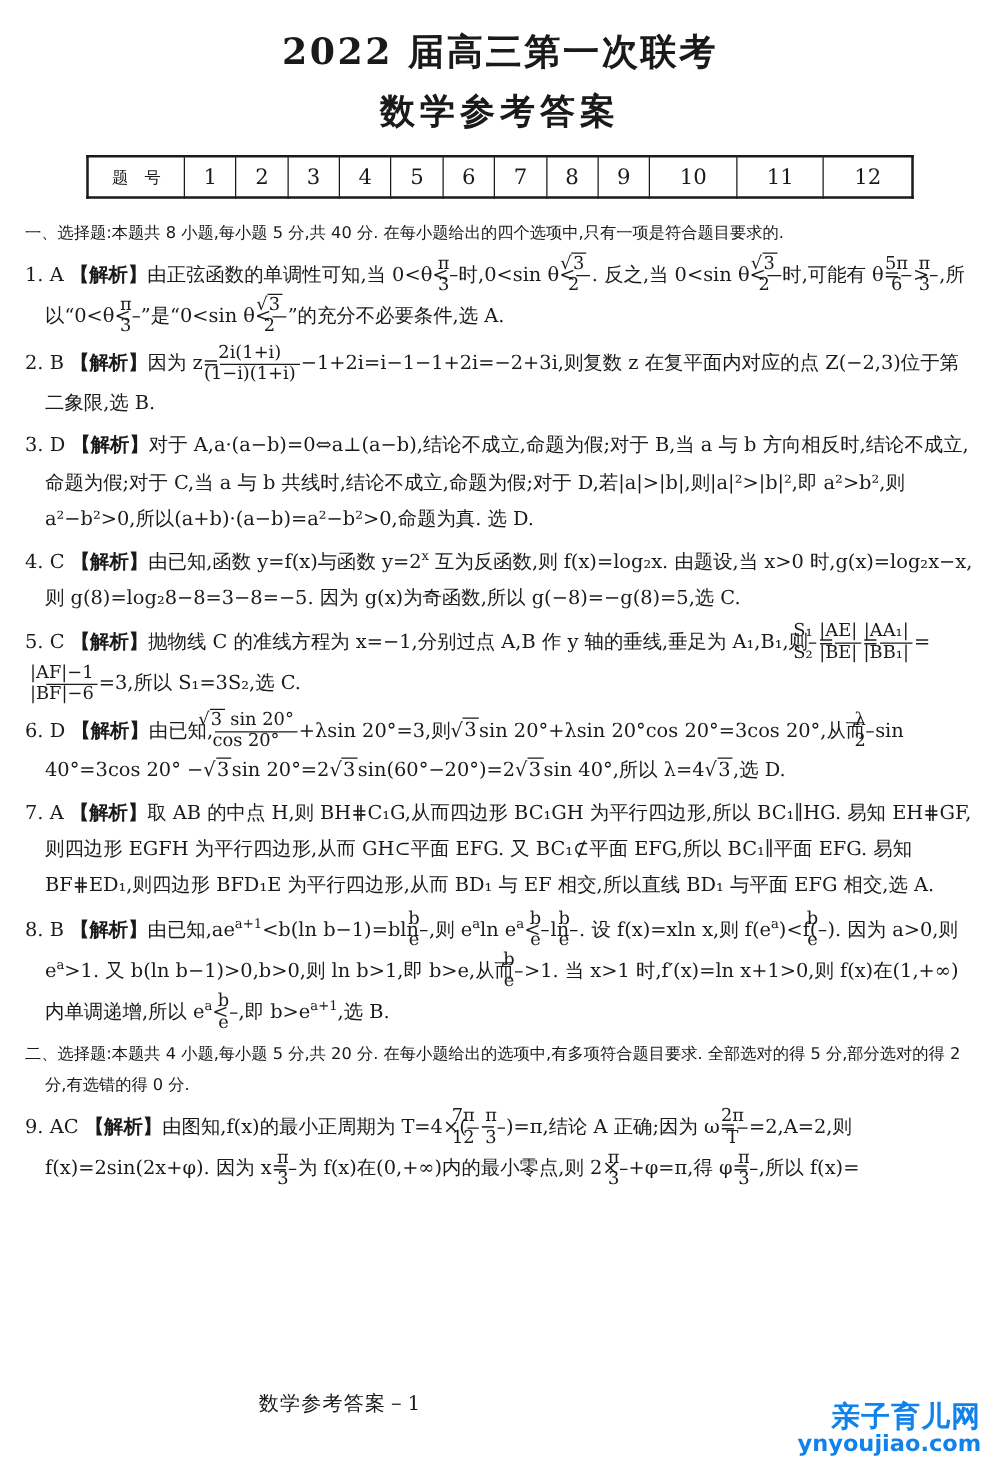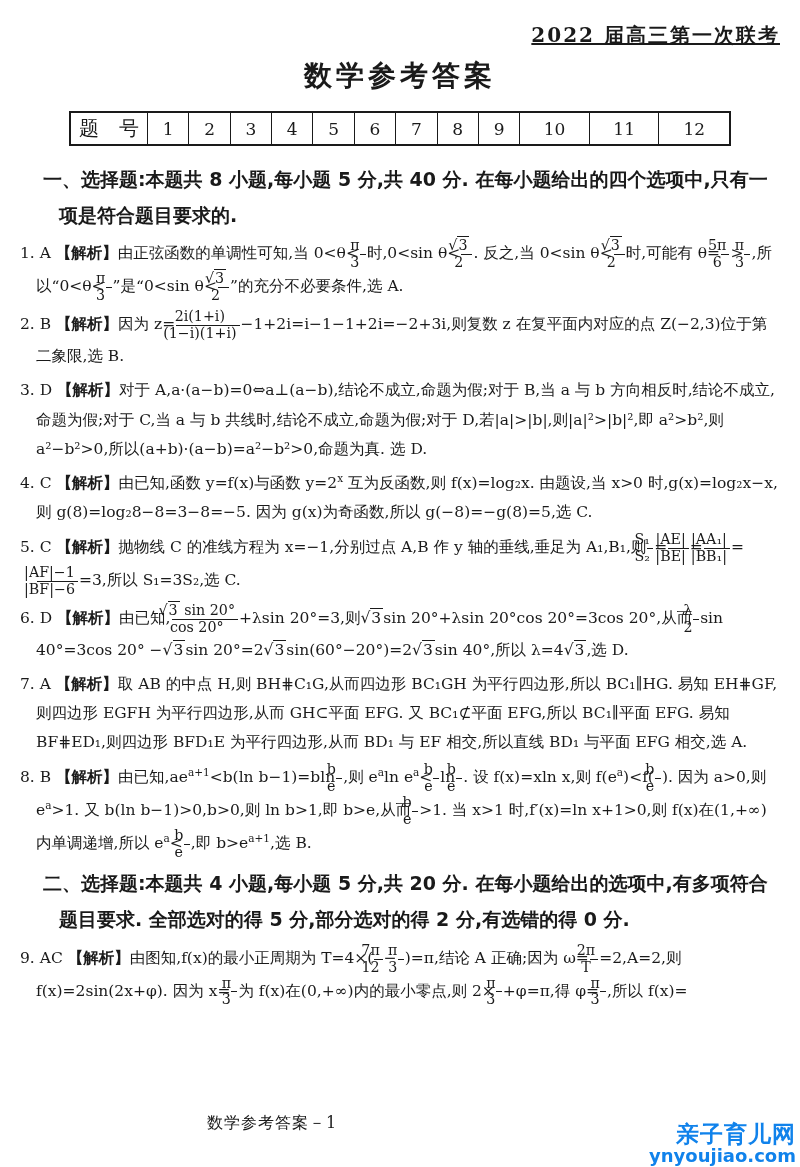--- a/index.html
+++ b/index.html
@@ -3,64 +3,63 @@
 <meta charset="utf-8">
 <style>
   html,body{margin:0;padding:0;}
   body{
     width:800px;height:1167px;position:relative;overflow:hidden;
     background:#ffffff;color:#1a1a1a;
     font-family:"DejaVu Serif","Liberation Serif",serif;
   }
   .sheet{padding:12px 20px 0 20px;}
   .doc-title{
-    text-align:right;font-size:20px;font-weight:bold;
-    margin:10px 0 8px 0;letter-spacing:2px;text-decoration:underline;
+    text-align:center;font-size:29px;font-weight:bold;
+    margin:10px 0 8px 0;letter-spacing:2px;
   }
   .doc-subtitle{
     text-align:center;font-size:28px;font-weight:bold;
     margin:0 0 16px 0;letter-spacing:4px;
   }
   table.answers{
     border-collapse:collapse;margin:0 auto;width:662px;
     border:2.5px solid #1a1a1a;
   }
   table.answers td{
     border:1px solid #1a1a1a;text-align:center;
     font-size:17px;height:31px;padding:0 2px;
   }
-  table.answers td.head{width:72px;font-size:20px;font-family:Liberation Mono, monospace;}
+  table.answers td.head{width:72px;font-size:13px;font-family:Liberation Mono, monospace;}
   #content{margin-top:16px;font-size:15.5px;line-height:1.88;}
   .para{margin:3px 0 5px 0;padding-left:16px;text-indent:-16px;}
   .para.section{
-    font-weight:bold;
+    font-weight:normal;
     font-family:"DejaVu Sans","Liberation Sans",sans-serif;
-    font-size:19px;
-    margin-left:23px;
+    font-size:13px;
   }
   .para .hei{
     font-family:"DejaVu Sans","Liberation Sans",sans-serif;
     font-weight:bold;
     text-align:right;
   }
   .frac{
     display:inline-flex;flex-direction:column;vertical-align:middle;
     text-align:center;line-height:1.12;font-size:0.92em;margin:0 1px;
   }
   .frac .num{border-bottom:1px solid currentColor;padding:0 3px;}
   .frac .den{padding:0 3px;}
   .sqrt{white-space:nowrap;}
   .sqrt .rad{border-top:1px solid currentColor;padding:0 2px 0 1px;}
   sup{font-size:0.68em;line-height:0;}
   .footer{
     position:absolute;bottom:33px;left:0;width:68%;
     text-align:center;font-size:16px;letter-spacing:1px;
   }
   .watermark{
-    position:absolute;right:4px;bottom:2px;text-align:right;
+    position:absolute;right:15px;bottom:2px;text-align:right;
     font-family:"DejaVu Sans","Liberation Sans",sans-serif;
     font-weight:bold;line-height:1.02;
   }
   .watermark .wm1{font-size:23px;letter-spacing:1px;}
   .watermark .wm2{font-size:18px;margin-left:44px;}
 </style>
 </head>
 <body>
 
 <div class="sheet">

